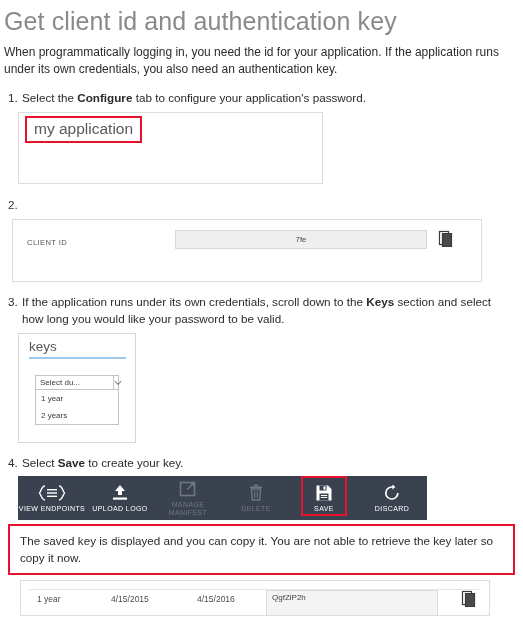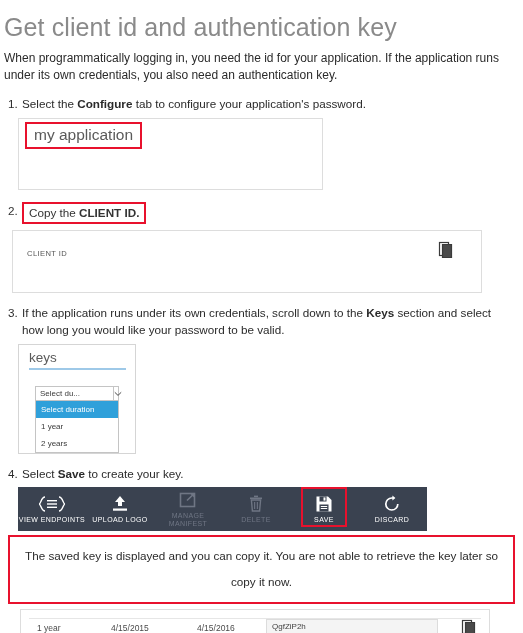--- a/index.html
+++ b/index.html
@@ -22,21 +22,21 @@
     height: 633px;
     padding: 0;
   }
 
   
   .page-title {
     font-size: 25px;
     font-weight: normal;
     color: #8a8a8a;
     letter-spacing: 0.1px;
-    margin: 12px 0 0 4px;
+    margin: 6px 0 0 4px;
     line-height: 30px;
   }
 
   .intro {
     font-size: 12px;
     line-height: 17px;
     color: #2b2b2b;
     margin: 8px 4px 0 4px;
   }
 
@@ -278,23 +278,22 @@
 
   
   .note-box {
     margin: 4px 0 0 8px;
     width: 507px;
     border: 2.5px solid #e8112d;
     background: #ffffff;
     box-sizing: border-box;
     padding: 6px 10px 7px 10px;
     font-size: 11.7px;
-    line-height: 26px;
+    line-height: 17px;
     color: #2b2b2b;
-    text-align: center;
   }
 
   
   .fig-keyrow {
     margin: 5px 0 0 20px;
     width: 470px;
     height: 36px;
     border: 1px solid #dddddd;
     background: #ffffff;
     box-sizing: border-box;
@@ -354,25 +353,25 @@
   </div>
 
   <div class="fig-app">
     <div class="app-title-box redbox-inner">
       <span class="app-title-text">my application</span>
     </div>
   </div>
 
   <div class="step2-wrap">
     <span class="step-num">2.</span>
-    <span class="step2-label"><span>Copy the </span><b>CLIENT ID.</b></span>
   </div>
 
   <div class="fig-clientid">
     <span class="clientid-label">CLIENT ID</span>
+    <div class="clientid-field">7fe</div>
     <span class="copy-icon-btn">
       <svg width="17" height="20" viewBox="0 0 17 20" xmlns="http://www.w3.org/2000/svg">
         <rect x="1.5" y="2.5" width="9" height="13" fill="#ffffff" stroke="#3a3a3a" stroke-width="1.2"></rect>
         <path d="M4.5 4.5 h9 v13 h-9 z" fill="#4a4a4a" stroke="#3a3a3a" stroke-width="1.2"></path>
       </svg>
     </span>
   </div>
 
   <div class="step">
     <span class="step-num">3.</span>
@@ -386,21 +385,20 @@
     <div class="dd-closed">
       <span class="dd-closed-text">Select du...</span>
       <span class="dd-arrow-cell">
         <svg width="8" height="6" viewBox="0 0 8 6" xmlns="http://www.w3.org/2000/svg">
           <path d="M0.8 1.3 L4 4.4 L7.2 1.3" fill="none" stroke="#4a4a4a" stroke-width="1"></path>
         </svg>
       </span>
     </div>
 
     <div class="dd-list">
-      <div class="dd-opt selected">Select duration</div>
       <div class="dd-opt">1 year</div>
       <div class="dd-opt">2 years</div>
     </div>
   </div>
 
   <div class="step">
     <span class="step-num">4.</span>
     <span class="step-text"><span>Select </span><b>Save</b><span> to create your key.</span></span>
   </div>
 

